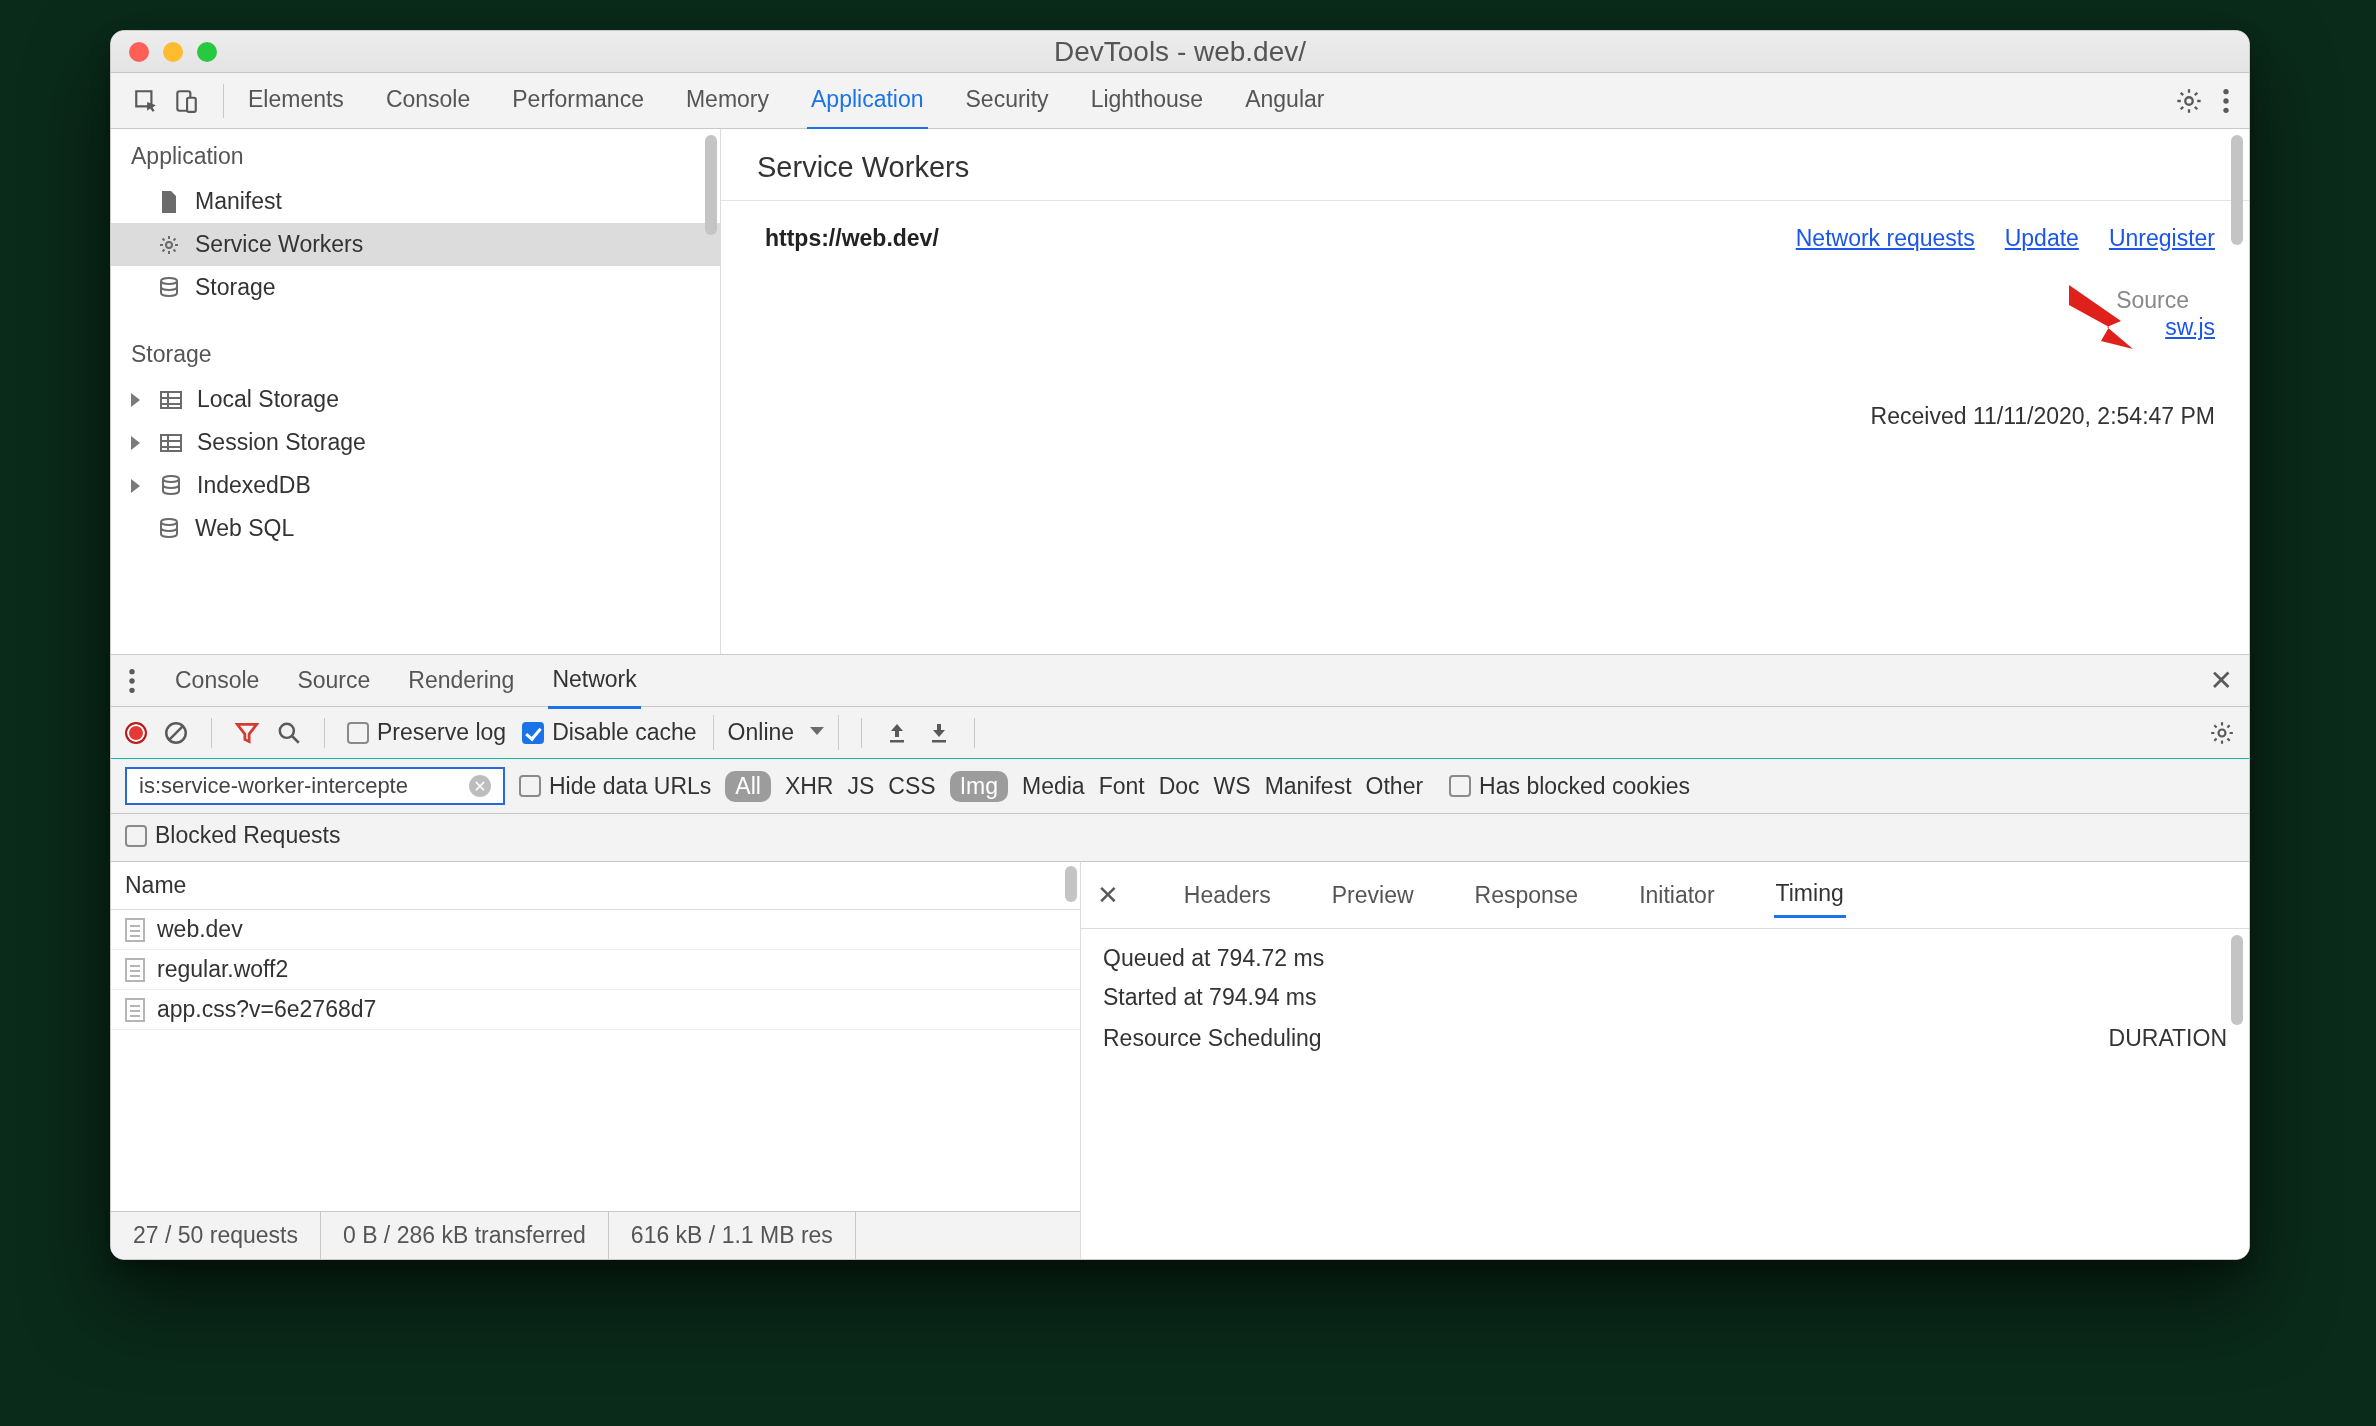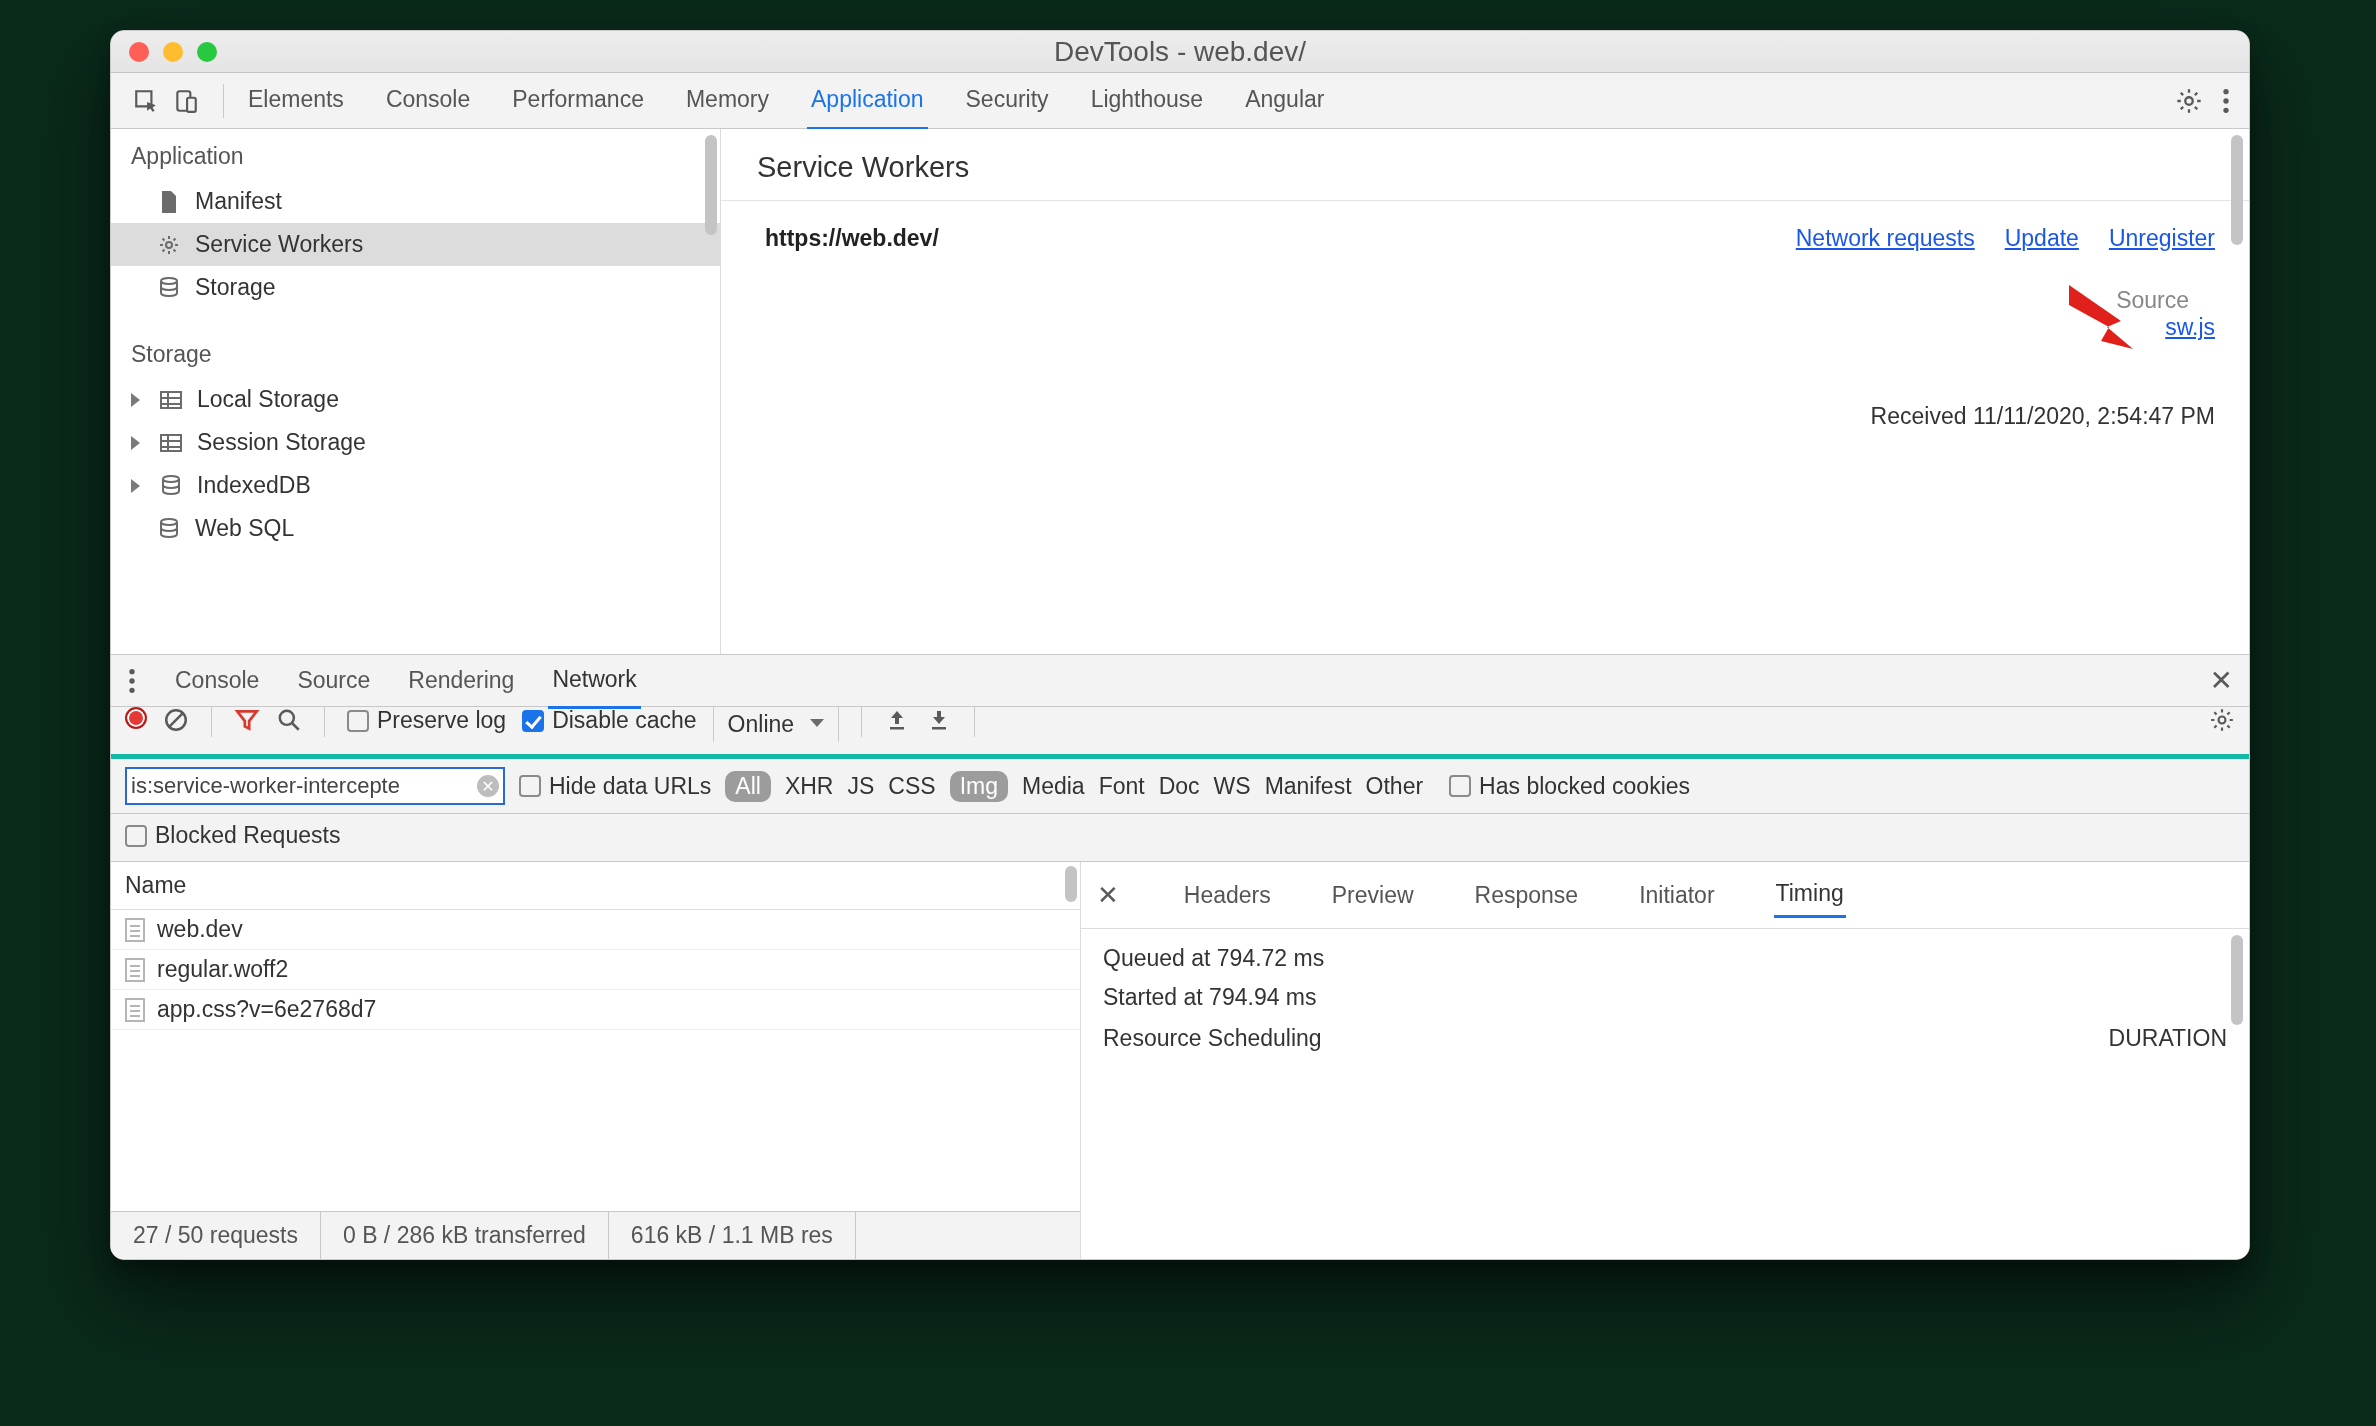--- a/index.html
+++ b/index.html
@@ -143,22 +143,22 @@
   .drawer-tabs {
     height:52px; display:flex; align-items:center; gap: 30px; padding:0 16px;
     border-bottom:1px solid #c8c8c8;
   }
   .drawer-tabs .vdots { margin-right:4px; }
   .drawer-tab { color:#555; padding: 13px 4px; cursor:pointer; }
   .drawer-tab.active { color:#333; border-bottom: 3px solid #1a73e8; }
   .drawer-close { margin-left:auto; color:#5a5a5a; font-size:28px; cursor:pointer; }
 
   .net-toolbar {
-    height:52px; display:flex; align-items:flex-start; gap: 16px; padding: 0 14px;
-    border-bottom:5px solid #14b8a6;
+    height:52px; display:flex; align-items:center; gap: 16px; padding: 0 14px;
+    border-bottom:1px solid #14b8a6;
   }
   .rec-dot { width:22px; height:22px; background:#e53935; border-radius:50%; box-shadow: 0 0 0 2px #fff inset; border:2px solid #b71c1c;}
   .nt-ico { width:26px; height:26px; color:#5a5a5a; display:flex; align-items:center; justify-content:center; }
   .nt-divider { width:1px; height:30px; background:#c8c8c8; margin:0 6px; }
   .nt-cb { display:flex; align-items:center; gap:8px; }
   .cbox.checked { border-color:#1a73e8; background:#1a73e8; position:relative; }
   .cbox.checked::after {
     content:""; position:absolute; left:5px; top:1px; width:6px; height:12px;
     border-right:3px solid #fff; border-bottom:3px solid #fff; transform:rotate(40deg);
   }
@@ -171,21 +171,21 @@
     width:0; height:0; border-left:7px solid transparent; border-right:7px solid transparent;
     border-top:8px solid #6b6b6b;
   }
 
   .filter-bar {
     display:flex; flex-wrap: wrap; align-items:center; gap: 14px; padding: 8px 14px;
     border-bottom:1px solid #c8c8c8;
   }
   .filter-input {
     width:380px; height:38px; border:2px solid #2a67d8; background:#fff;
-    display:flex; align-items:center; padding: 0 4px; gap:6px;
+    display:flex; align-items:center; padding: 0 12px; gap:6px;
   }
   .filter-input input {
     border:none; outline:none; flex:1; font-size:22px; color:#444; background:transparent;
   }
   .filter-input .clear {
     width:22px; height:22px; border-radius:50%; background:#bdbdbd; color:#fff;
     display:flex; align-items:center; justify-content:center; font-size:16px; cursor:pointer;
   }
   .pill { background:#9c9c9c; color:#fff; padding:2px 10px; border-radius:10px; font-weight:500; }
   .ftxt { color:#333; }

